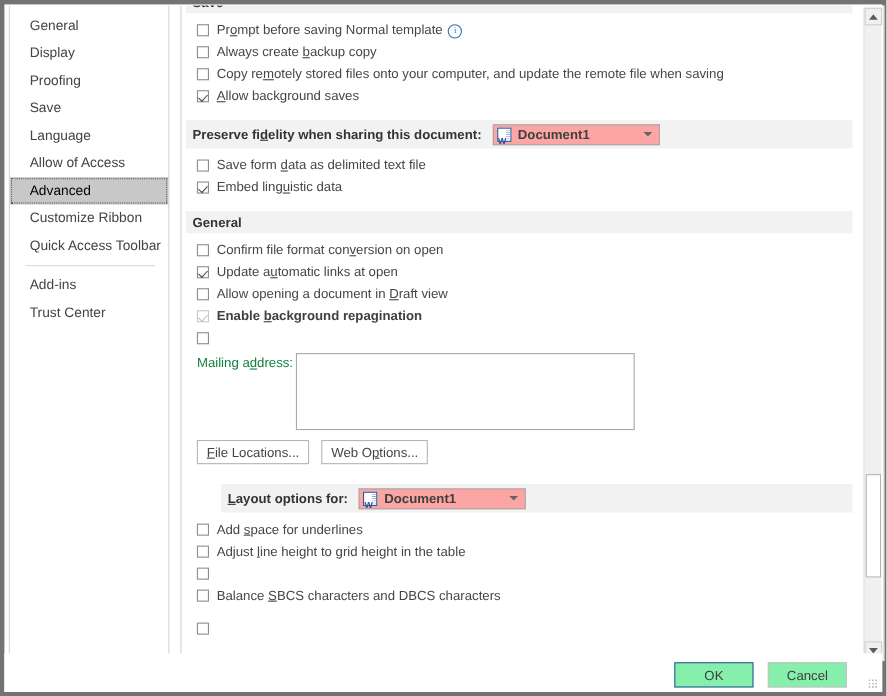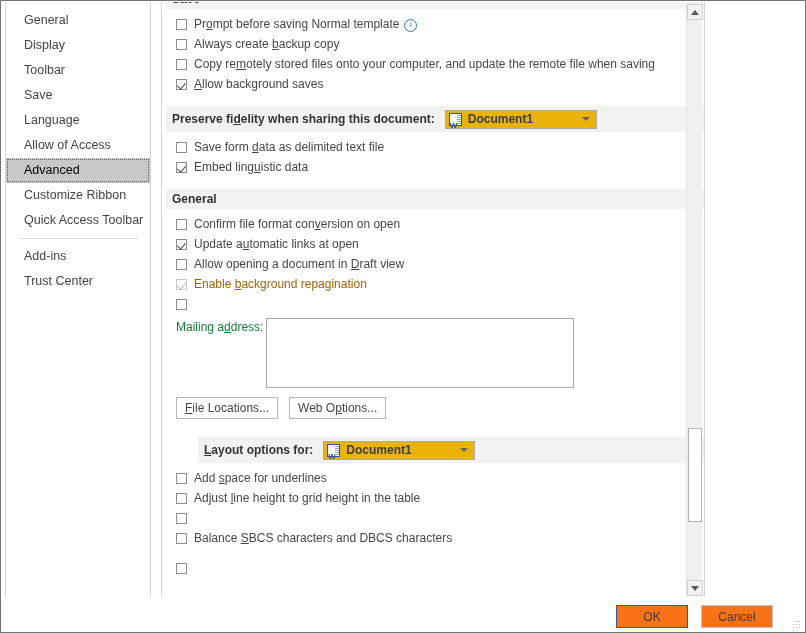--- a/index.html
+++ b/index.html
@@ -5,21 +5,21 @@
   html,body{margin:0;padding:0;}
   body{
     width:806px;height:633px;overflow:hidden;
     background:#ffffff;
     font-family:"Liberation Sans", sans-serif;
     font-size:12px;
     color:#444444;
     -webkit-font-smoothing:antialiased;
   }
   #root{position:relative;width:806px;height:633px;box-sizing:border-box;
-        border:1px solid #737373;background:#ffffff;}
+        border:4px solid #737373;background:#ffffff;}
 
   
   #sidebar{
     position:absolute;left:4px;top:1px;width:146px;height:596px;
     box-sizing:border-box;
     border:1px solid #d4d4d4;border-top:none;
     background:#ffffff;
     padding-top:6px;
   }
   .nav-item{
@@ -33,21 +33,21 @@
   .nav-item.selected{
     background:#c8c8c8;
     outline:1px dotted #5a5a5a;
     outline-offset:-2px;
     color:#000000;
   }
   .nav-sep{height:1px;background:#dadada;margin:5px 12px 5px 14px;}
 
   
   #content{
-    position:absolute;left:160px;top:1px;width:544px;height:596px;
+    position:absolute;left:160px;top:1px;width:640px;height:596px;
     box-sizing:border-box;
     border:1px solid #d4d4d4;border-top:none;
     background:#ffffff;
     overflow:hidden;
   }
   #scrollinner{position:absolute;left:0;top:-13px;width:612px;}
 
   .sec-head{
     background:#f2f2f2;
     height:20px;line-height:20px;
@@ -80,39 +80,39 @@
   .cb.checked:after{
     content:"";
     position:absolute;left:2px;top:1px;
     width:4px;height:7px;
     border:solid #4a4a4a;
     border-width:0 1.3px 1.3px 0;
     transform:rotate(42deg);
   }
   .opt.disabled .cb{border-color:#c9c9c9;}
   .opt.disabled .cb.checked:after{border-color:#c3c3c3;}
-  .opt.disabled .lbl{color:#a16207;}
+  .opt.disabled .lbl{color:#404040;font-weight:bold;}
   .lbl{font-size:12px;color:#464646;line-height:17px;white-space:nowrap;}
   .u{text-decoration:underline;}
 
   .info-i{
     display:inline-block;width:11px;height:11px;
     border:1px solid #2e75b6;border-radius:50%;
     color:#2e75b6;font-size:8px;line-height:10px;
     text-align:center;font-family:"Liberation Serif",serif;
     margin-left:5px;vertical-align:1px;
   }
 
   
   .combo{
     display:inline-flex;align-items:center;
     height:19px;width:152px;
     box-sizing:border-box;
     border:1px solid #a8a8a8;
-    background:#eab308;
+    background:#fca5a5;
     padding:0 4px 0 3px;
   }
   .combo .ctext{flex:1;font-size:12px;color:#3f3f3f;margin-left:6px;white-space:nowrap;}
   .combo .carrow{
     width:0;height:0;
     border-left:4px solid transparent;border-right:4px solid transparent;
     border-top:4px solid #646464;
     margin-right:2px;
   }
   .wicon{
@@ -174,21 +174,21 @@
   }
 
   
   #footer{
     position:absolute;left:0;right:0;bottom:0;height:35px;
     background:#ffffff;
   }
   .fbtn{
     position:absolute;top:8px;height:23px;width:72px;
     box-sizing:border-box;
-    background:#f97316;
+    background:#86efac;
     font-size:12px;color:#3d3d3d;
     display:flex;align-items:center;justify-content:center;
     cursor:default;
   }
   .fbtn.ok{right:117px;border:1.5px solid #2f5c9e;}
   .fbtn.cancel{right:32px;border:1px solid #c4c4c4;}
   .grip{
     position:absolute;right:4px;bottom:3px;width:9px;height:9px;
     background:
       radial-gradient(#b0b0b0 40%,transparent 41%) 0 0/3px 3px repeat;
@@ -196,21 +196,21 @@
   }
 </style>
 </head>
 <body>
 
 <div id="root">
 
   <div id="sidebar">
       <div class="nav-item"><span>General</span></div>
       <div class="nav-item"><span>Display</span></div>
-      <div class="nav-item"><span>Toolbar</span></div>
+      <div class="nav-item"><span>Proofing</span></div>
       <div class="nav-item"><span>Save</span></div>
       <div class="nav-item"><span>Language</span></div>
       <div class="nav-item"><span>Allow of Access</span></div>
       <div class="nav-item selected"><span>Advanced</span></div>
       <div class="nav-item"><span>Customize Ribbon</span></div>
       <div class="nav-item"><span>Quick Access Toolbar</span></div>
       <div class="nav-sep"></div>
       <div class="nav-item"><span>Add-ins</span></div>
       <div class="nav-item"><span>Trust Center</span></div>
     </div>

